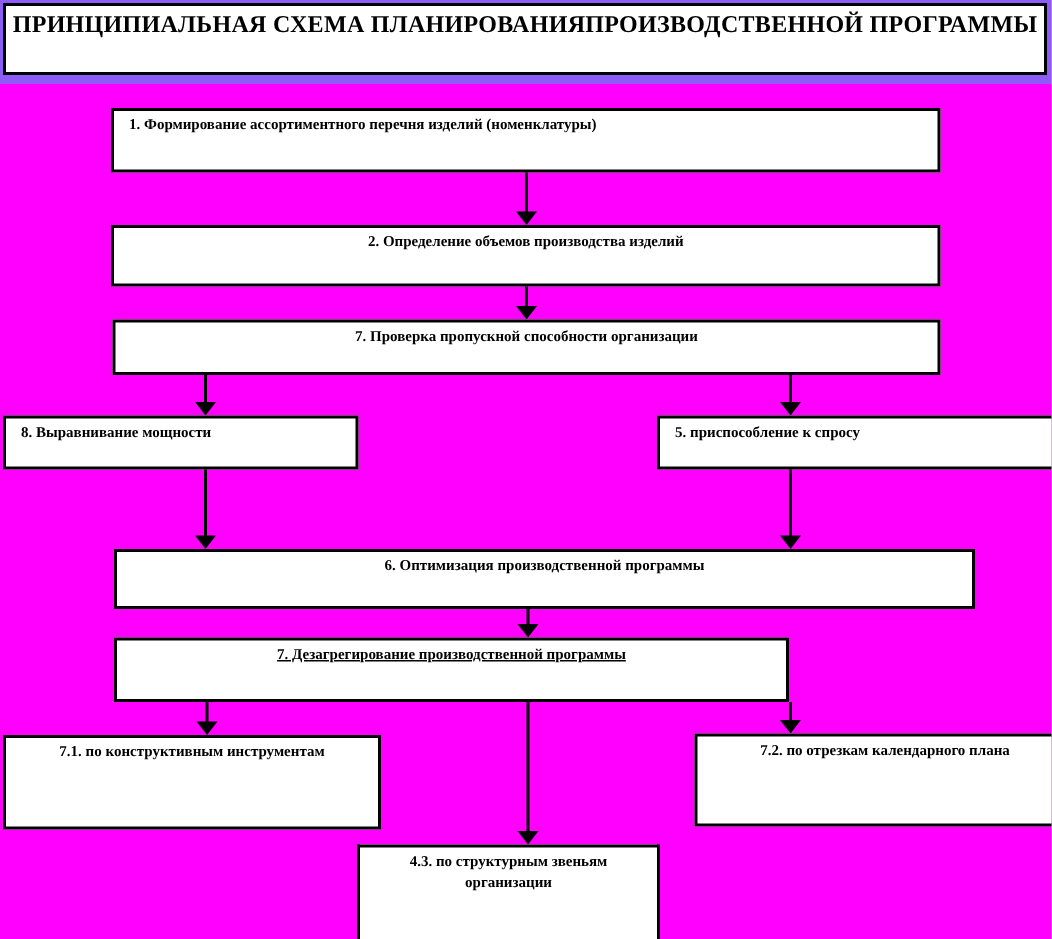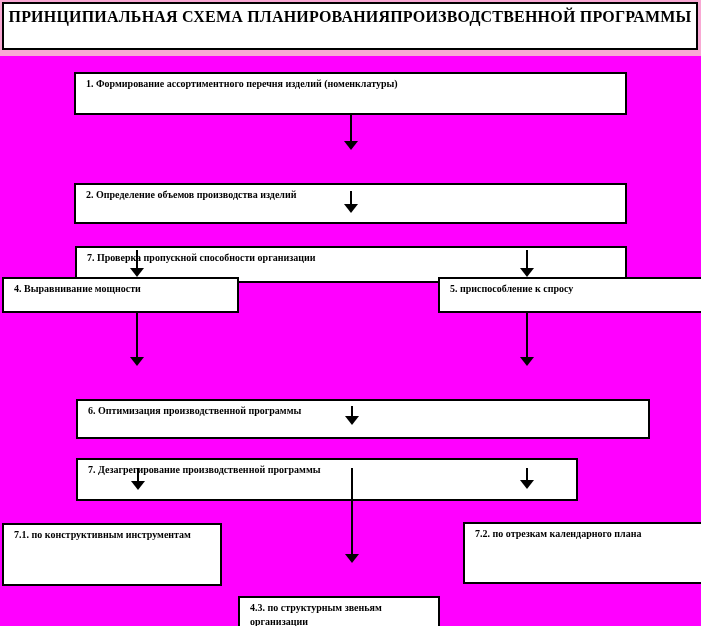--- a/index.html
+++ b/index.html
@@ -1,19 +1,19 @@
 <!DOCTYPE html>
 <html><head>
 <meta charset="utf-8">
 <style>
   html,body{margin:0;padding:0;}
   #page{
     position:relative;
     width:701px;height:626px;
-    background:#f9a8d4;
+    background:#8b5cf6;
     overflow:hidden;
     font-family:"Liberation Serif","DejaVu Serif",serif;
     font-weight:bold;
     color:#000;
   }
   .title-box{
     position:absolute;left:2px;top:2px;width:696px;height:48px;
     box-sizing:border-box;
     background:#ffffff;border:2px solid #000;
     text-align:center;
@@ -25,40 +25,40 @@
     background:#FF00FF;
   }
   .box{
     position:absolute;
     box-sizing:border-box;
     background:#ffffff;border:2px solid #000;
     font-size:10px;line-height:1.35;
     padding:3px 10px;
     overflow:hidden;
   }
-  .box.center{margin-top:33px;}
+  .box.center{text-align:center;}
   .box.left{text-align:left;}
   .arrow{position:absolute;width:14px;}
   .arrow-line{position:absolute;left:6px;top:0;bottom:7px;width:2px;background:#000;}
   .arrow-head{
     position:absolute;bottom:0;left:0;
     width:0;height:0;
     border-left:7px solid transparent;
     border-right:7px solid transparent;
     border-top:9px solid #000;
   }
   
   .b1 {left:74px;  top:16px;  width:553px; height:43px;}
   .b2 {left:74px;  top:94px;  width:553px; height:41px;}
   .b3 {left:75px;  top:157px; width:552px; height:37px;}
   .b4 {left:2px;   top:221px; width:237px; height:36px;}
   .b5 {left:438px; top:221px; width:272px; height:36px;}
   .b6 {left:76px;  top:310px; width:574px; height:40px;}
-  .b7 {left:76px;  top:369px; width:502px; height:43px;}
-  .b71{left:2px;   top:434px; width:220px; height:63px;}
+  .b7 {left:76px;  top:369px; width:450px; height:43px;text-decoration:underline;}
+  .b71{left:2px;   top:434px; width:252px; height:63px;}
   .b72{left:463px; top:433px; width:254px; height:62px;}
   .b73{left:238px; top:507px; width:202px; height:70px;border-bottom:none;}
 </style>
 </head>
 <body>
 
 <div id="page">
 
   <div class="title-box">ПРИНЦИПИАЛЬНАЯ СХЕМА ПЛАНИРОВАНИЯПРОИЗВОДСТВЕННОЙ ПРОГРАММЫ</div>
 
@@ -90,21 +90,21 @@
       <div class="arrow-line"></div>
       <div class="arrow-head"></div>
     </div>
 
     <div class="arrow" style="left:520px;top:194px;height:27px">
       <div class="arrow-line"></div>
       <div class="arrow-head"></div>
     </div>
 
     <div class="box left b4">
-      <span>4. Выравнивание мощности</span>
+      <span>8. Выравнивание мощности</span>
     </div>
 
     <div class="box left b5">
       <span>5. приспособление к спросу</span>
     </div>
 
     <div class="arrow" style="left:130px;top:257px;height:53px">
       <div class="arrow-line"></div>
       <div class="arrow-head"></div>
     </div>

